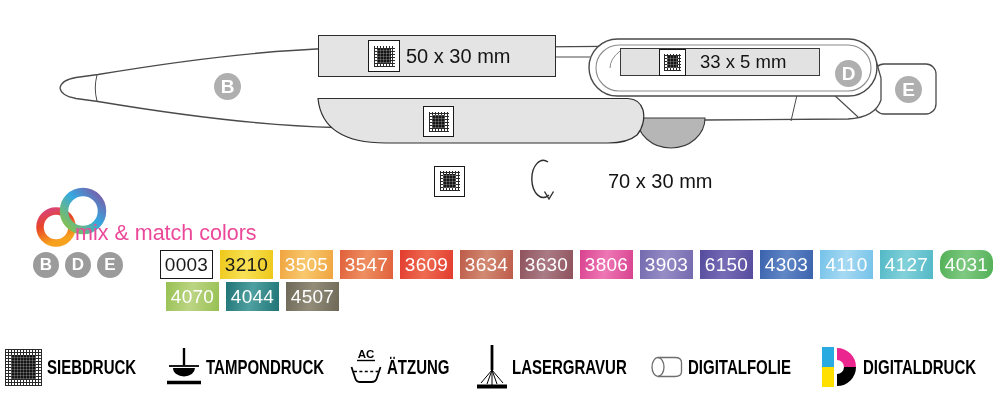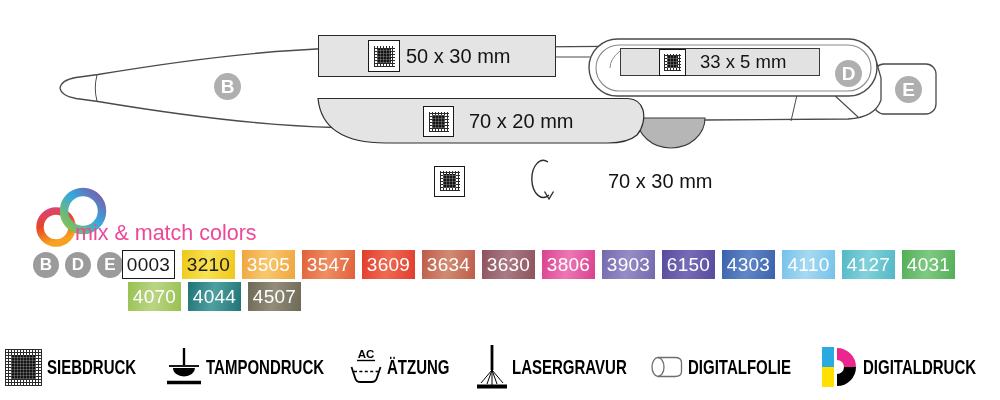--- a/index.html
+++ b/index.html
@@ -47,21 +47,21 @@
   }
   .legend-circle{
     width:26px;height:26px;border-radius:50%;background:#9b9b9b;color:#fff;
     font-weight:bold;font-size:17px;display:flex;align-items:center;justify-content:center;
   }
 
   
   #mix-match-label{left:75px;top:221px;font-size:21.5px;color:#ec4899;white-space:nowrap;}
 
   
-  .swatch-row{display:flex;gap:7px;}
+  .swatch-row{display:flex;gap:7px;padding-left:38px;}
   #swatch-row-1{left:122px;top:250px;}
   #swatch-row-2{left:128px;top:282px;}
   .swatch{
     width:53px;height:29px;box-sizing:border-box;flex:none;
     display:flex;align-items:center;justify-content:center;
     font-size:19px;letter-spacing:.3px;
   }
 
   
   .method{position:absolute;top:344px;height:46px;display:flex;align-items:center;gap:5px;}
@@ -110,21 +110,20 @@
   <div class="mesh-box m27" style="margin-left:38px">
     <div class="mesh mi17"></div>
   </div>
   <span class="area-label" style="margin-left:14px;font-size:18.5px">33 x 5 mm</span>
 </div>
 
 <div class="abs" id="area-70-20">
   <div class="mesh-box m31" style="margin-left:105px">
     <div class="mesh mi20"></div>
   </div>
-  <span class="area-label" style="margin-left:15px">70 x 20 mm</span>
 </div>
 
 <div class="abs" id="row-70-30">
   <div class="mesh-box m31">
     <div class="mesh mi20"></div>
   </div>
   <svg width="34" height="46" viewBox="0 0 34 46" style="margin-left:9px;flex:none">
     <path d="M26,4 A11.5,18.5 0 1 0 27,37" fill="none" stroke="#2e2e2e" stroke-width="1.4"></path>
     <path d="M22.5,33.5 L27,41 L31.5,33.5" fill="none" stroke="#2e2e2e" stroke-width="1.4"></path>
   </svg>
@@ -164,21 +163,21 @@
     <div class="swatch" style="background: linear-gradient(100deg, rgb(224, 96, 58) 0%, rgb(238, 143, 98) 48%, rgb(224, 96, 58) 100%); color: rgb(255, 255, 255);">3547</div>
     <div class="swatch" style="background: linear-gradient(100deg, rgb(226, 59, 46) 0%, rgb(238, 107, 80) 48%, rgb(226, 59, 46) 100%); color: rgb(255, 255, 255);">3609</div>
     <div class="swatch" style="background: linear-gradient(100deg, rgb(189, 91, 73) 0%, rgb(210, 138, 114) 48%, rgb(189, 91, 73) 100%); color: rgb(255, 255, 255);">3634</div>
     <div class="swatch" style="background: linear-gradient(100deg, rgb(142, 82, 92) 0%, rgb(170, 123, 133) 48%, rgb(142, 82, 92) 100%); color: rgb(255, 255, 255);">3630</div>
     <div class="swatch" style="background: linear-gradient(100deg, rgb(216, 65, 143) 0%, rgb(238, 119, 181) 48%, rgb(216, 65, 143) 100%); color: rgb(255, 255, 255);">3806</div>
     <div class="swatch" style="background: linear-gradient(100deg, rgb(115, 105, 174) 0%, rgb(150, 141, 198) 48%, rgb(115, 105, 174) 100%); color: rgb(255, 255, 255);">3903</div>
     <div class="swatch" style="background: linear-gradient(100deg, rgb(85, 75, 157) 0%, rgb(118, 108, 182) 48%, rgb(85, 75, 157) 100%); color: rgb(255, 255, 255);">6150</div>
     <div class="swatch" style="background: linear-gradient(100deg, rgb(58, 98, 173) 0%, rgb(97, 135, 198) 48%, rgb(58, 98, 173) 100%); color: rgb(255, 255, 255);">4303</div>
     <div class="swatch" style="background: linear-gradient(100deg, rgb(116, 194, 233) 0%, rgb(166, 217, 242) 48%, rgb(116, 194, 233) 100%); color: rgb(255, 255, 255);">4110</div>
     <div class="swatch" style="background: linear-gradient(100deg, rgb(82, 184, 198) 0%, rgb(130, 209, 218) 48%, rgb(82, 184, 198) 100%); color: rgb(255, 255, 255);">4127</div>
-    <div class="swatch" style="background: linear-gradient(100deg, rgb(81, 175, 85) 0%, rgb(127, 201, 130) 48%, rgb(81, 175, 85) 100%); color: rgb(255, 255, 255);">4031</div>
+    <div class="swatch" style="background: linear-gradient(100deg, rgb(81, 175, 85) 0%, rgb(127, 201, 130) 48%, rgb(81, 175, 85) 100%); color: rgb(255, 255, 255); border-radius: 11px;">4031</div>
   </div>
 <div class="abs swatch-row" id="swatch-row-2">
     <div class="swatch" style="background: linear-gradient(100deg, rgb(151, 192, 82) 0%, rgb(188, 213, 132) 48%, rgb(151, 192, 82) 100%); color: rgb(255, 255, 255);">4070</div>
     <div class="swatch" style="background: linear-gradient(100deg, rgb(32, 116, 118) 0%, rgb(79, 160, 160) 48%, rgb(32, 116, 118) 100%); color: rgb(255, 255, 255);">4044</div>
     <div class="swatch" style="background: linear-gradient(100deg, rgb(110, 104, 87) 0%, rgb(146, 140, 121) 48%, rgb(110, 104, 87) 100%); color: rgb(255, 255, 255);">4507</div>
   </div>
 
 <div class="method" style="left:5px">
   <div class="mesh mesh38"></div>
   <span class="method-label">SIEBDRUCK</span>

